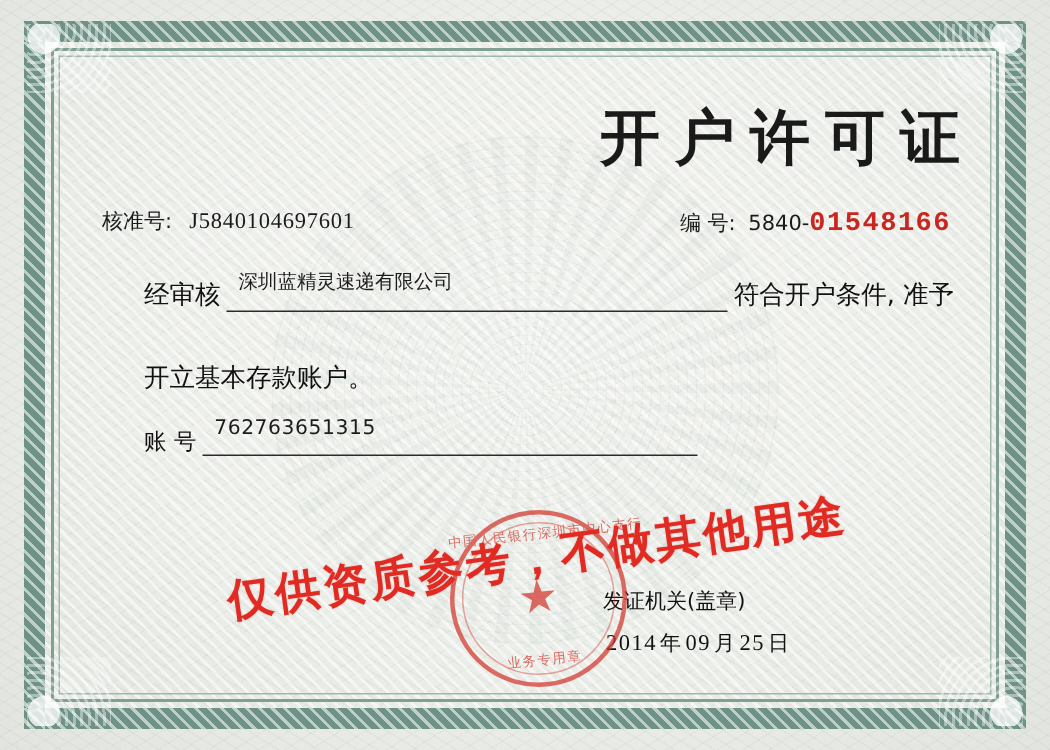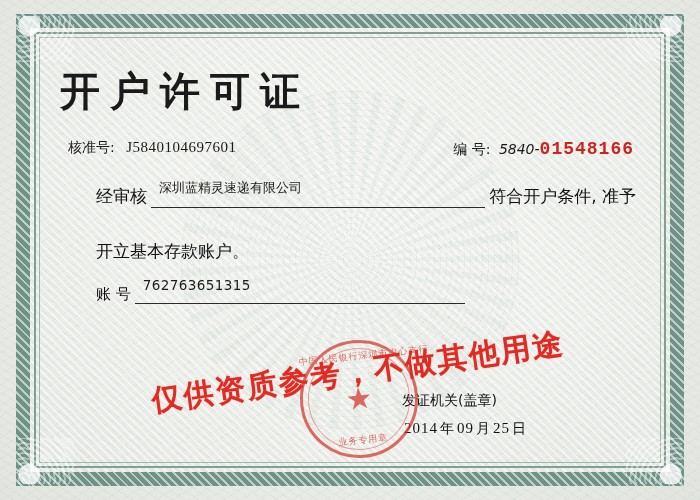--- a/index.html
+++ b/index.html
@@ -110,21 +110,21 @@
   
   #content {
     position: absolute;
     left: 50px;
     top: 46px;
     right: 50px;
     bottom: 44px;
   }
 
   #doc-title {
-    text-align: left;
+    text-align: right;
     margin-top: 18px;
     font-family: "DejaVu Serif", serif;
     font-size: 40px;
     font-weight: bold;
     letter-spacing: 10px;
     color: #1a1a1a;
     text-indent: 10px;
   }
 
   #row-numbers {
@@ -137,21 +137,21 @@
     color: #1a1a1a;
   }
   .lbl { font-family: "DejaVu Sans", sans-serif; font-size: 14px; }
   #approval-value {
     font-family: "Liberation Serif", serif;
     font-size: 15px;
     margin-left: 8px;
     letter-spacing: 0.5px;
   }
   #serial-wrap { font-family: "DejaVu Sans", sans-serif; font-size: 14px; }
-  #serial-prefix { margin-left: 4px; color: #1a1a1a; font-style: italic; }
+  #serial-prefix { margin-left: 4px; color: #1a1a1a; }
   #serial-red {
     color: #c9261f;
     font-family: Liberation Mono, monospace;
     font-weight: bold;
     letter-spacing: 1px;
     font-size: 18px;
   }
 
   #body-lines {
     margin-top: 26px;

